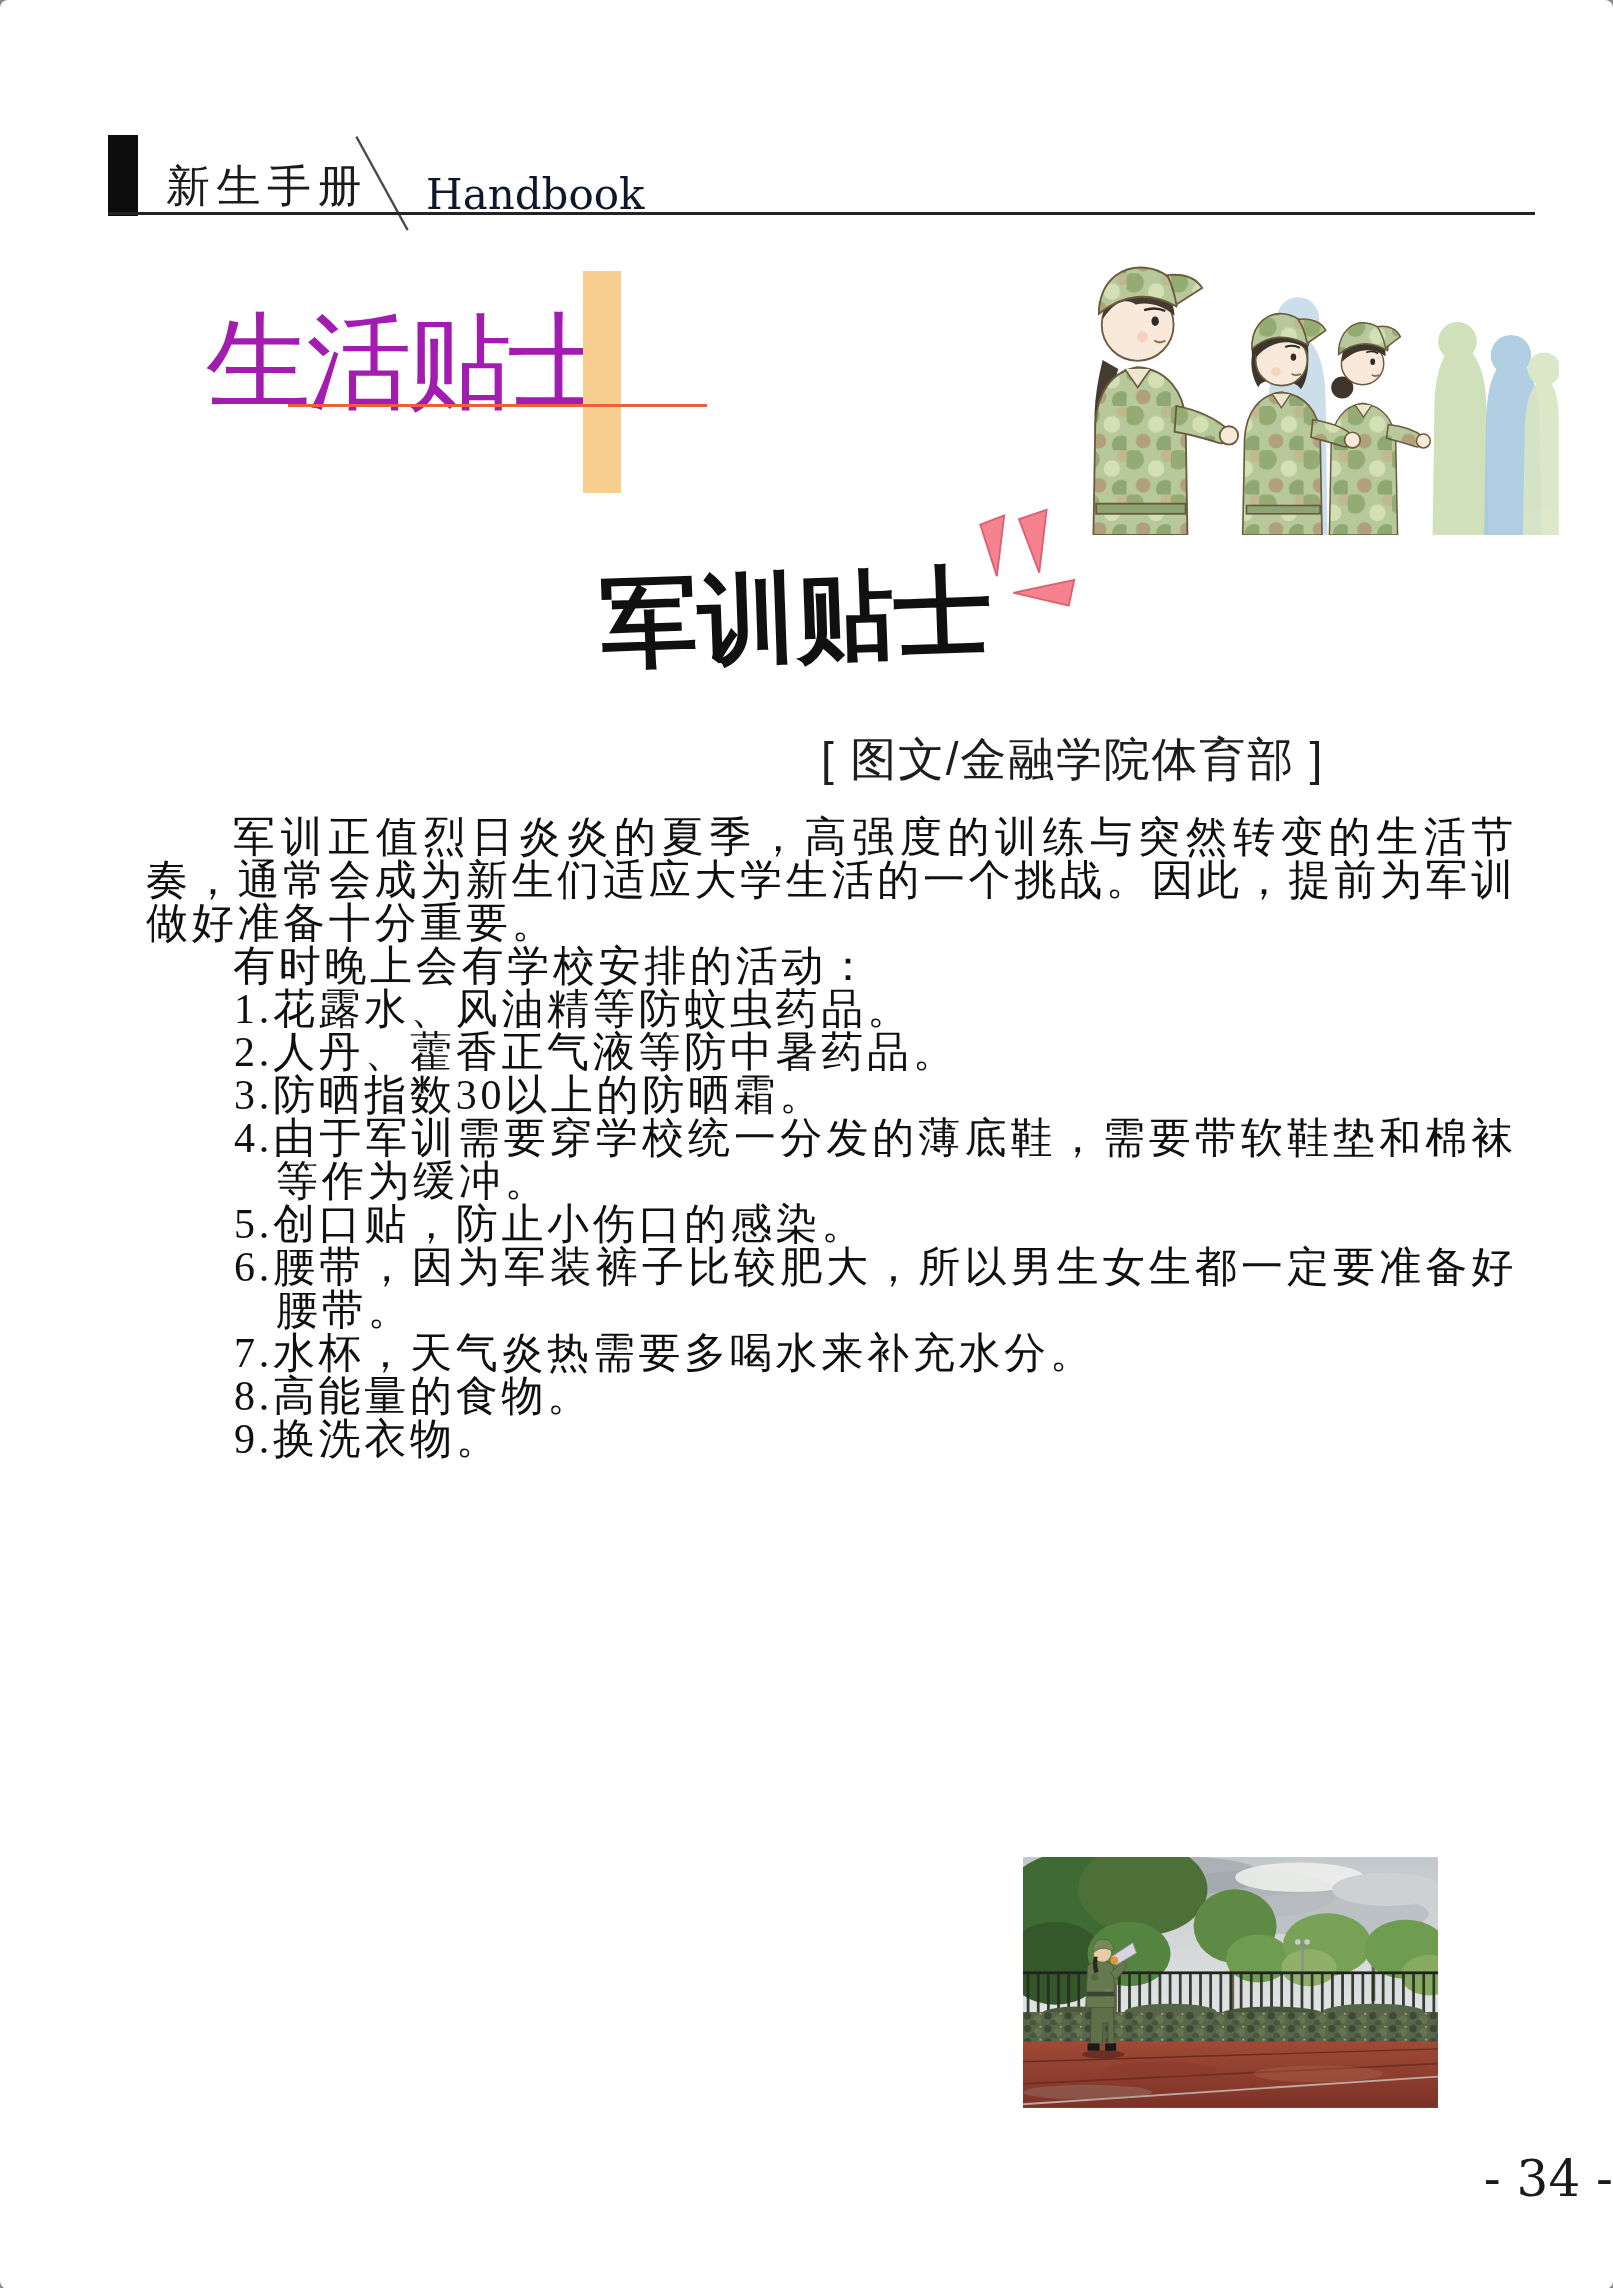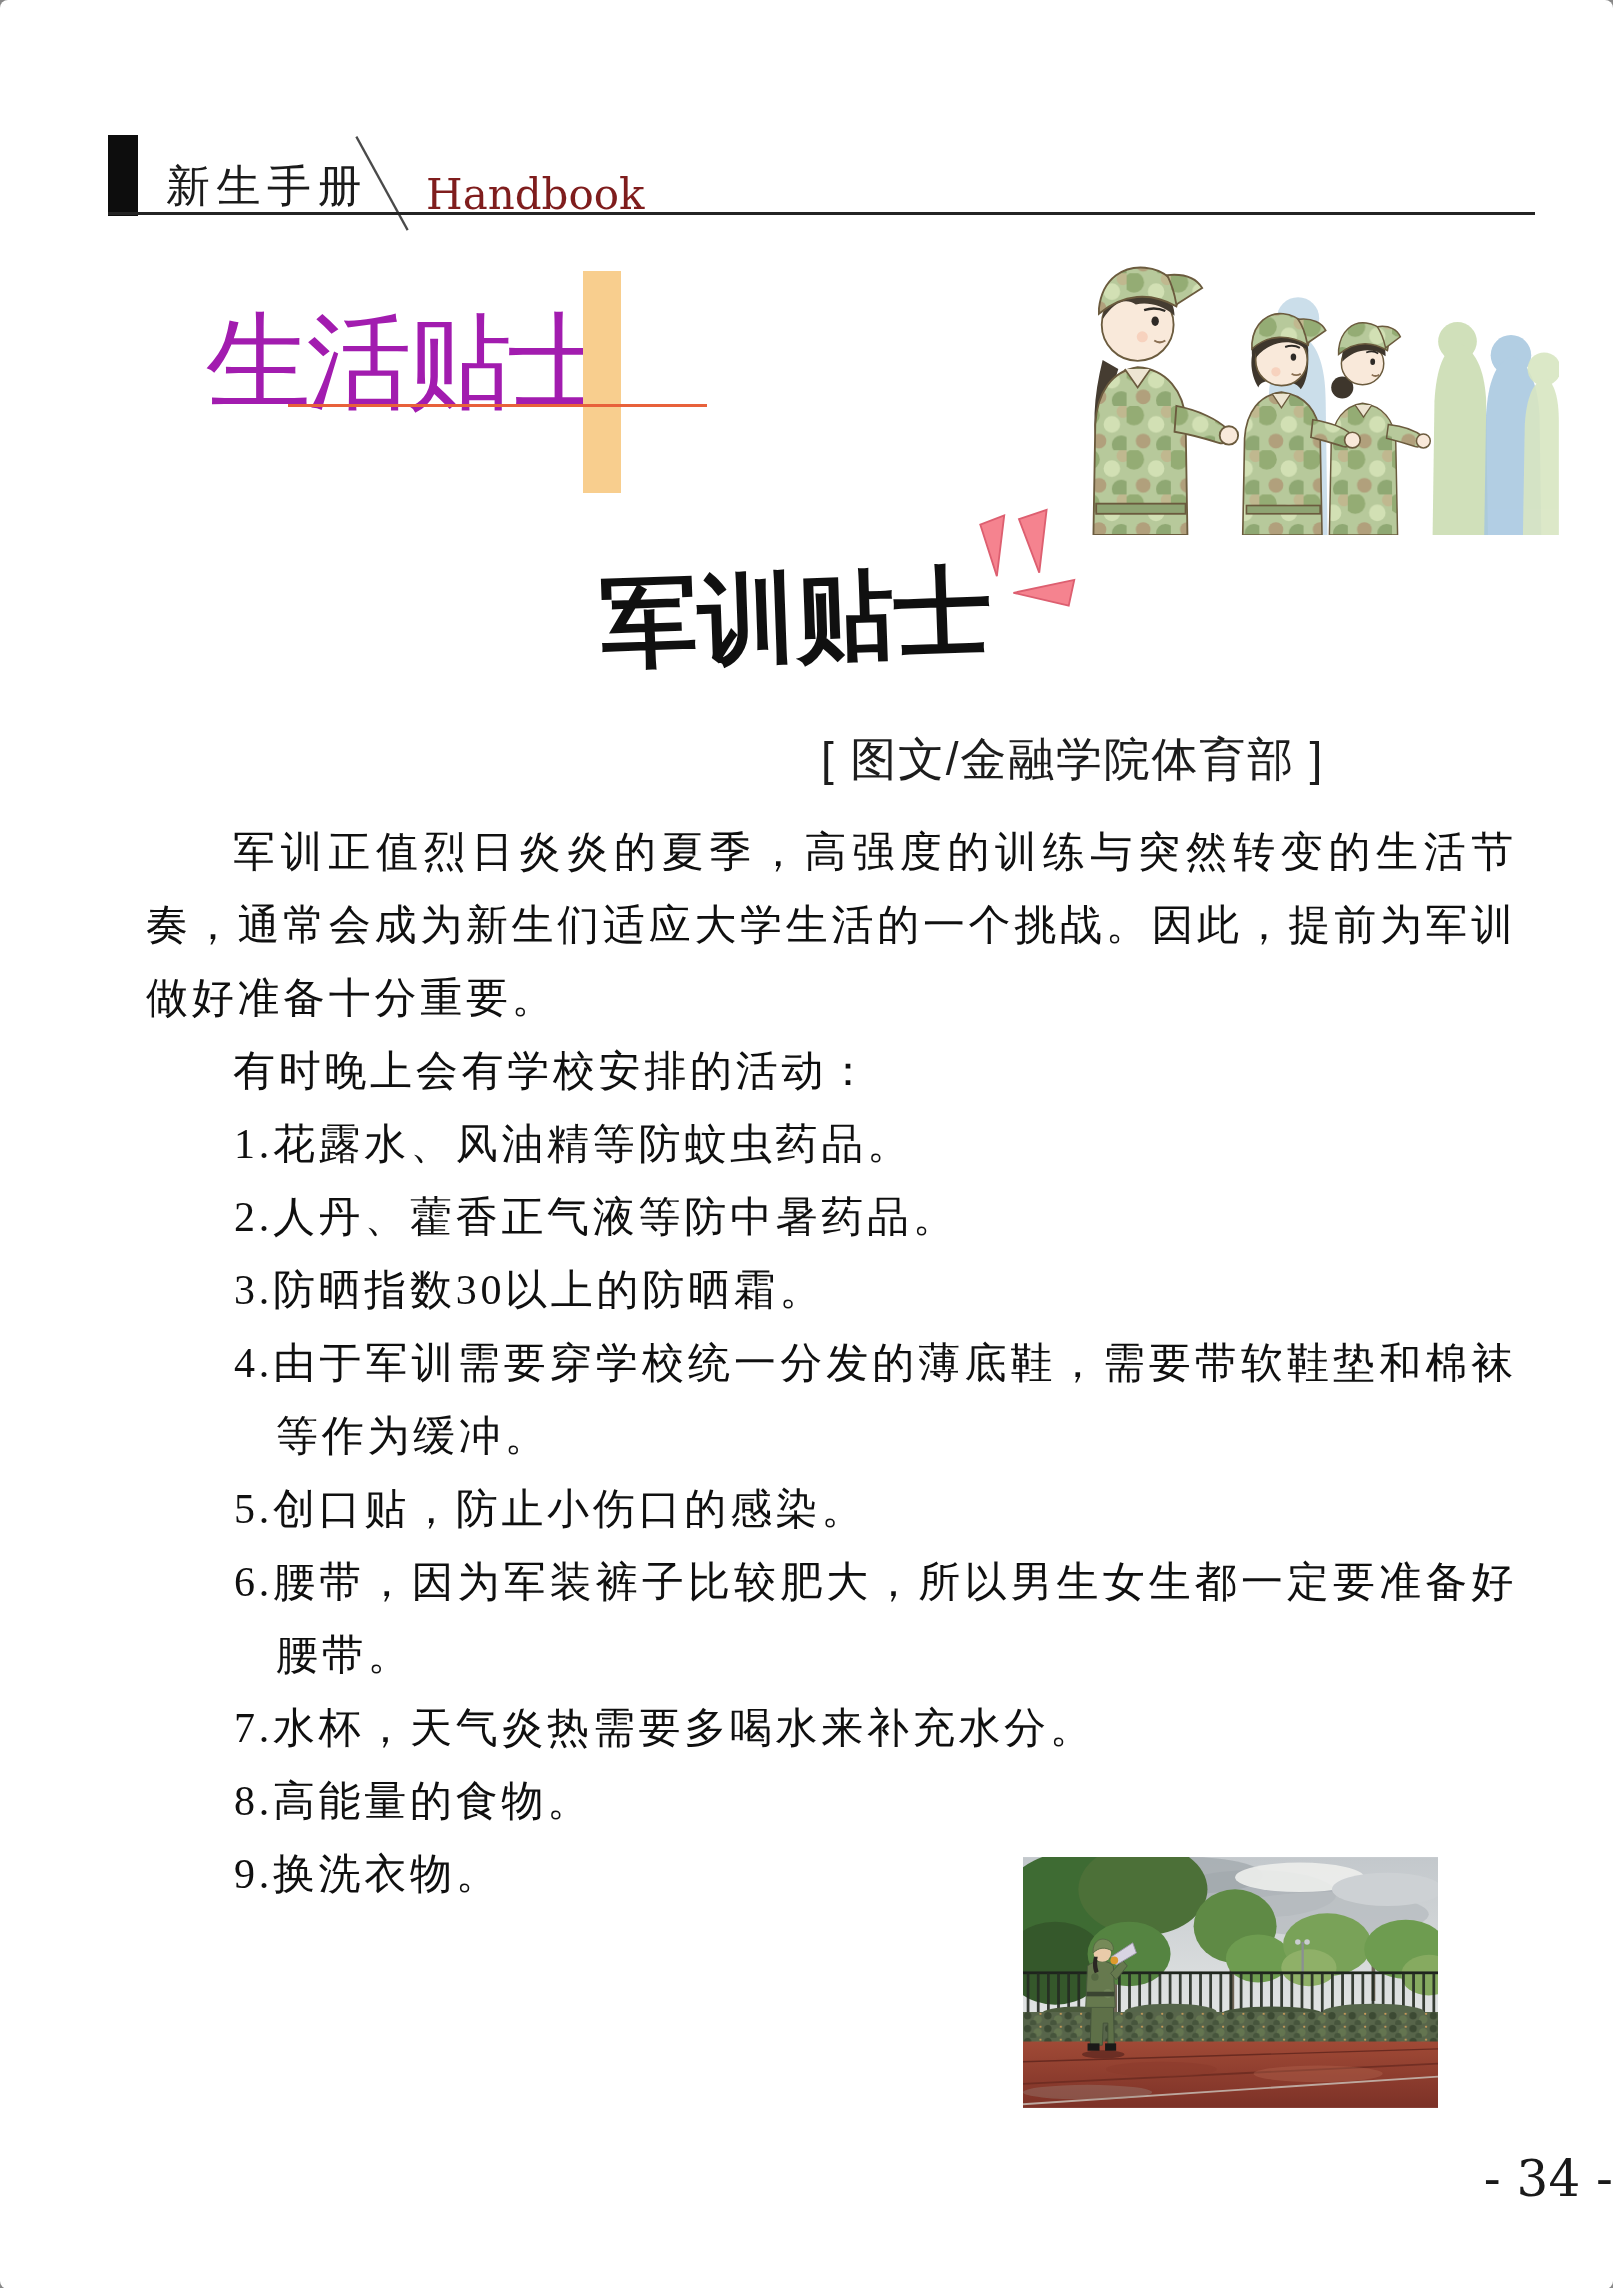--- a/index.html
+++ b/index.html
@@ -3,36 +3,36 @@
 <meta charset="utf-8">
 <style>
   * { margin:0; padding:0; box-sizing:border-box; }
   body { background:#888; font-family:"Liberation Sans", sans-serif; }
   .page { position:relative; width:1613px; height:2289px; background:#ffffff; margin:0 auto; overflow:hidden; color:#161616;border-radius:8px; }
 
   
   .hdr-block { position:absolute; left:108px; top:135px; width:30px; height:81px; background:#0d0d0d; }
   .hdr-cn { position:absolute; left:166px; top:157px; font-size:44px; font-weight:500; letter-spacing:6.5px; color:#1b1b1b; font-family:"Liberation Sans", sans-serif; }
   .hdr-slash { position:absolute; left:349px; top:131px; }
-  .hdr-en { position:absolute; left:426px; top:170px; font-size:42px; color:#7f1d1d; font-family:"DejaVu Serif", serif; }
+  .hdr-en { position:absolute; left:426px; top:170px; font-size:42px; color:#0f172a; font-family:"DejaVu Serif", serif; }
   .hdr-rule { position:absolute; left:108px; top:212px; width:1427px; height:2.8px; background:#242424; }
 
   
   .section-title { position:absolute; left:178px; top:293px; font-size:105px; font-weight:500; letter-spacing:-4.6px; color:#a21caf; font-family:"Liberation Sans", sans-serif;margin-left:28px; }
   .orange-bar { position:absolute; left:583px; top:271px; width:38px; height:222px; background:#F8CE8E; }
   .red-line { position:absolute; left:288px; top:404px; width:419px; height:2.8px; background:#E8613B; }
 
   
   .illustration { position:absolute; left:1038px; top:229px; width:521px; height:306px; }
   .callig { position:absolute; left:600px; top:552px; width:461px; font-size:98px; font-weight:bold; letter-spacing:0px; color:#101010; font-family:"DejaVu Serif", serif; transform:rotate(-2deg); white-space:nowrap; }
   .sparks { position:absolute; left:960px; top:506px; }
   .byline { position:absolute; left:821px; top:729px; width:618px; text-align:left; font-size:46px; letter-spacing:1.8px; color:#1d1d1d; font-family:"Liberation Sans", sans-serif; }
 
   
-  .body-text { position:absolute; left:146px; top:816px; width:1371px; font-size:42px; line-height:73px; letter-spacing:3.7px; text-align:justify; color:#101010; font-family:"Liberation Serif", serif; }
+  .body-text { position:absolute; left:146px; top:816px; width:1371px; font-size:42px; line-height:43px; letter-spacing:3.7px; text-align:justify; color:#101010; font-family:"Liberation Serif", serif; }
   .body-text p { text-indent:87px; margin:0; }
   .items { margin-left:88px; }
   .item { padding-left:42px; text-indent:-42px; }
 
   
   .photo { position:absolute; left:1023px; top:1857px; width:415px; height:251px; }
 
   
   .pageno { position:absolute; left:0; top:2150px; width:1613px; text-align:right; font-size:50px; color:#1a1a1a; font-family:"DejaVu Serif", serif; }
 </style>

